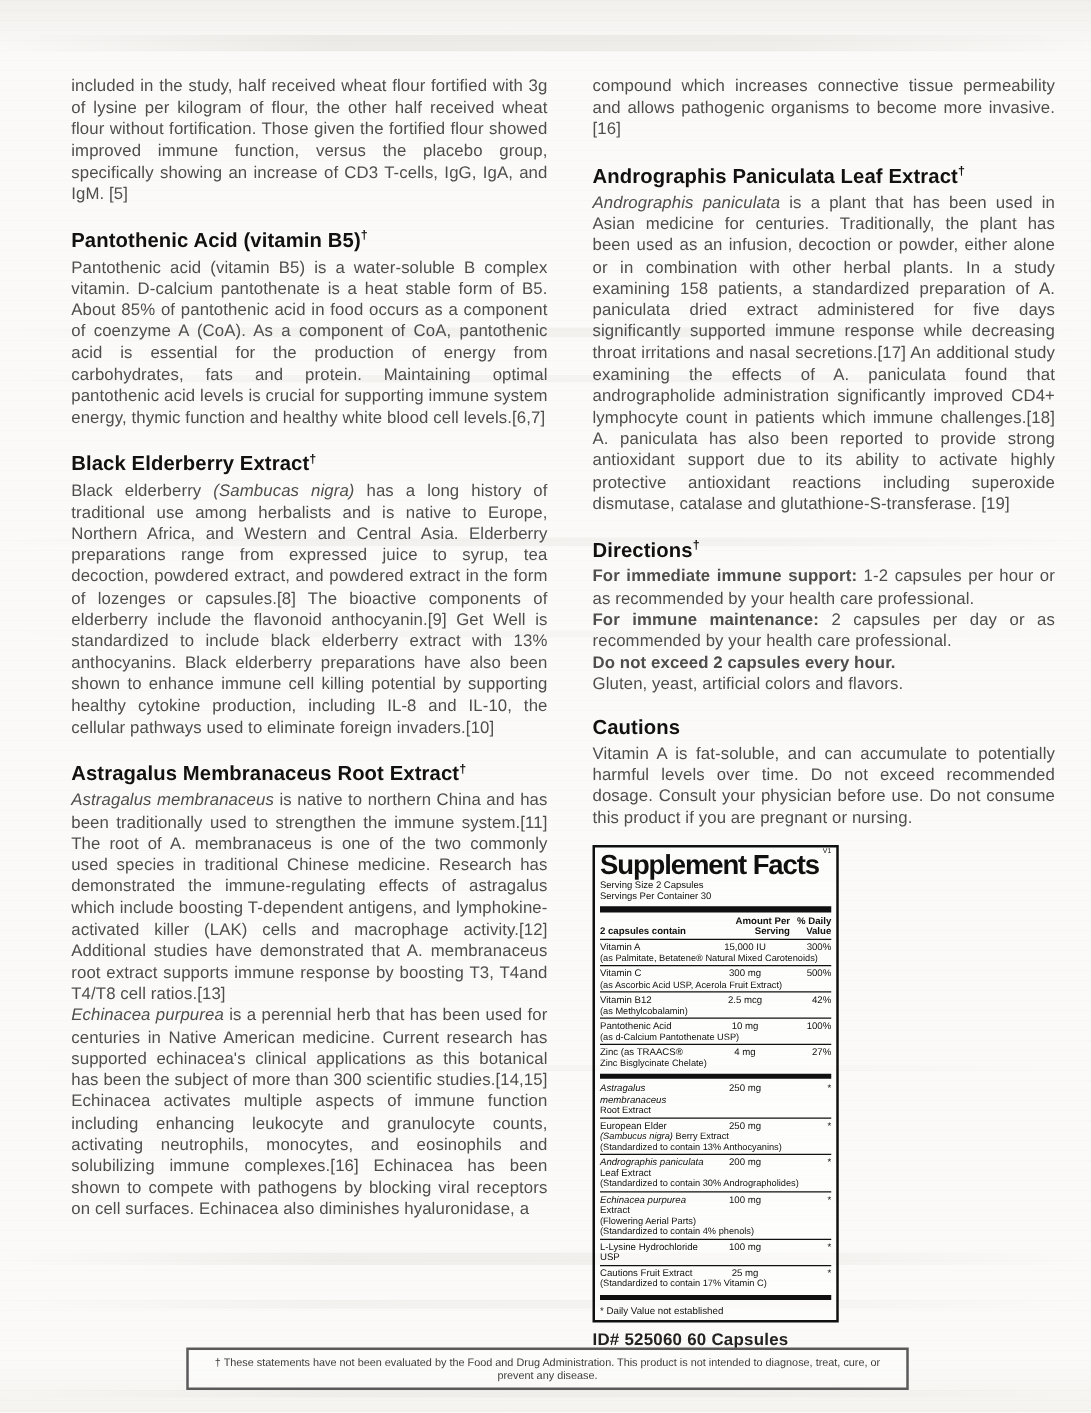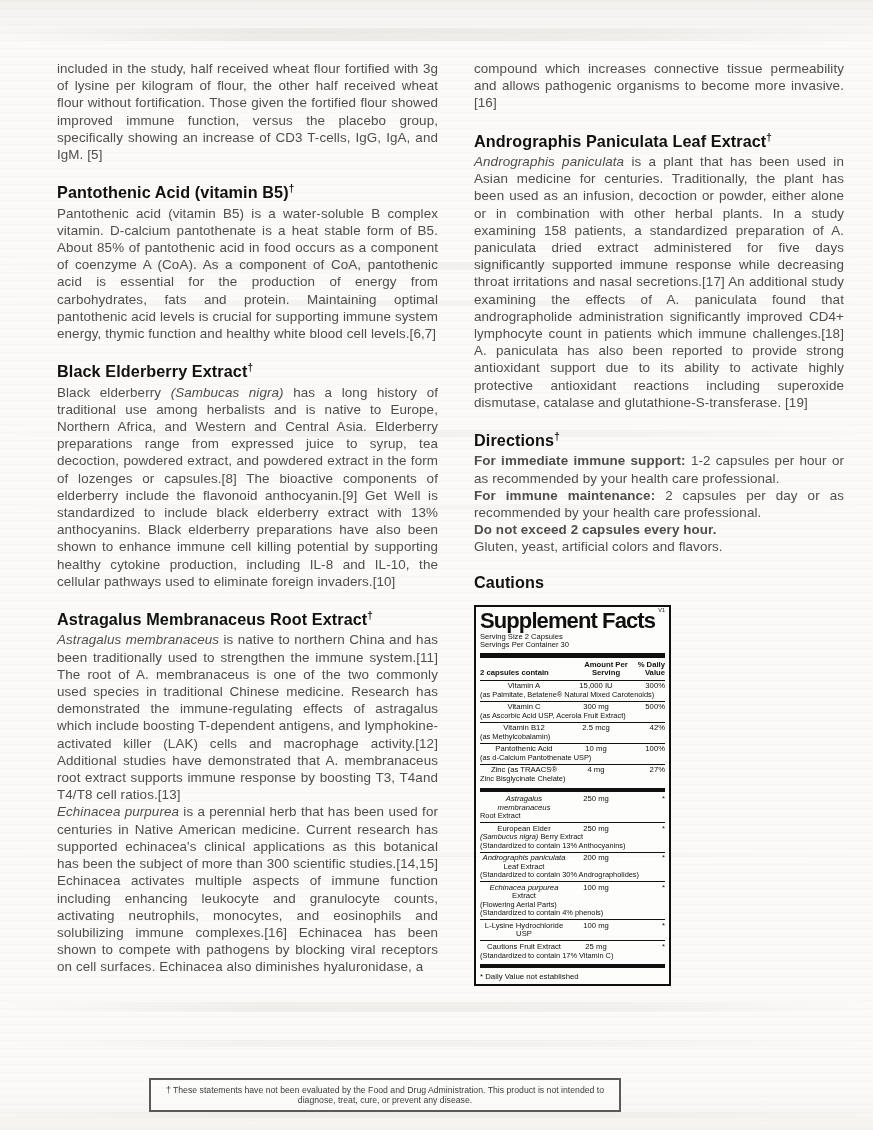--- a/index.html
+++ b/index.html
@@ -25,33 +25,33 @@
   .sf { margin-top:14px; width:197px; box-sizing:border-box; border:2px solid #101010;
         padding:2px 4px 3px 4px; color:#101010; background:rgba(255,255,255,0.55); }
   .sf-title-wrap { position:relative; }
   .sf-title { font-size:22px; font-weight:bold; letter-spacing:-0.9px; line-height:24px; color:#101010; }
   .sf-ver { position:absolute; top:-2px; right:0; font-size:5.5px; color:#101010; }
   .sf-serving { font-size:7.6px; line-height:8.8px; }
   .sf-bar { height:5px; background:#101010; margin:3px 0 2px 0; }
   .sf-head { display:flex; align-items:flex-end; font-weight:bold; font-size:7.7px; line-height:8.2px;
              padding:1px 0 2px 0; border-bottom:1.5px solid #101010; }
   .sf-h-item { flex:1; }
-  .sf-h-amt { width:52px; text-align:center; }
+  .sf-h-amt { width:52px; text-align:right; }
   .sf-h-dv  { width:33px; text-align:right; }
   .sf-row { border-bottom:1px solid #101010; padding:1.5px 0; font-size:7.7px; line-height:8.6px; }
   .sf-row.nb { border-bottom:none; }
   .sf-line { display:flex; }
-  .sf-name { flex:1; padding-right:2px;text-align:center; }
+  .sf-name { flex:1; padding-right:2px; }
   .sf-amt { width:52px; text-align:center; }
   .sf-dv  { width:43px; text-align:right; }
   .sf-sub { font-size:7.4px; line-height:8.4px; }
   .sf-foot { font-size:7.8px; padding-top:2px; }
   .pid { font-size:13.5px; font-weight:bold; color:#222; margin:6px 0 0 0; letter-spacing:0.2px; }
 
-  .footer-box { position:absolute; left:149px; top:1078px; width:472px; box-sizing:border-box;
+  .footer-box { position:absolute; left:149px; top:1078px; width:578px; box-sizing:border-box;
     border:2px solid #5a5a5a; padding:5px 10px; font-size:8.7px; line-height:10px;
     color:#3c3c3c; text-align:center; background:rgba(255,255,255,0.4); }
 </style>
 </head>
 <body>
 
 <div class="grain" style="top:28px;height:13px;opacity:.8"></div>
 <div class="grain" style="top:262px;height:8px;opacity:.6"></div>
 <div class="grain" style="top:300px;height:6px;opacity:.45"></div>
 <div class="grain" style="top:430px;height:7px;opacity:.55"></div>
@@ -83,20 +83,21 @@
   <p class="body"><span class="it">Andrographis paniculata</span><span> is a plant that has been used in Asian medicine for centuries. Traditionally, the plant has been used as an infusion, decoction or powder, either alone or in combination with other herbal plants. In a study examining 158 patients, a standardized preparation of A. paniculata dried extract administered for five days significantly supported immune response while decreasing throat irritations and nasal secretions.[17] An additional study examining the effects of A. paniculata found that andrographolide administration significantly improved CD4+ lymphocyte count in patients which immune challenges.[18] A. paniculata has also been reported to provide strong antioxidant support due to its ability to activate highly protective antioxidant reactions including superoxide dismutase, catalase and glutathione-S-transferase. [19]</span></p>
 
   <h2 class="hd"><span>Directions</span><sup>†</sup></h2>
   <p class="body"><span class="b">For immediate immune support:</span><span> 1-2 capsules per hour or as recommended by your health care professional.</span></p>
   <p class="body"><span class="b">For immune maintenance:</span><span> 2 capsules per day or as recommended by your health care professional.</span></p>
   <p class="body b">Do not exceed 2 capsules every hour.</p>
 
   <p class="body">Gluten, yeast, artificial colors and flavors.</p>
 
   <h2 class="hd"><span>Cautions</span></h2>
+  <p class="body">Vitamin A is fat-soluble, and can accumulate to potentially harmful levels over time. Do not exceed recommended dosage. Consult your physician before use. Do not consume this product if you are pregnant or nursing.</p>
 
   <div class="sf">
     <div class="sf-title-wrap">
       <span class="sf-title">Supplement Facts</span>
       <span class="sf-ver">V1</span>
     </div>
     <div class="sf-serving">Serving Size 2 Capsules</div>
     <div class="sf-serving">Servings Per Container 30</div>
     <div class="sf-bar"></div>
     <div class="sf-head">
@@ -195,17 +196,18 @@
           <span class="sf-amt">25 mg</span>
           <span class="sf-dv">*</span>
         </div>
       <div class="sf-sub">(Standardized to contain 17% Vitamin C)</div>
     </div>
 
     <div class="sf-bar" style="height:4px;"></div>
     <div class="sf-foot">* Daily Value not established</div>
   </div>
 
+  <p class="pid">ID# 525060 60 Capsules</p>
 </div>
 
 <div class="footer-box">
   <span>† These statements have not been evaluated by the Food and Drug Administration. This product is not intended to diagnose, treat, cure, or prevent any disease.</span>
 </div>
 
 </body></html>

